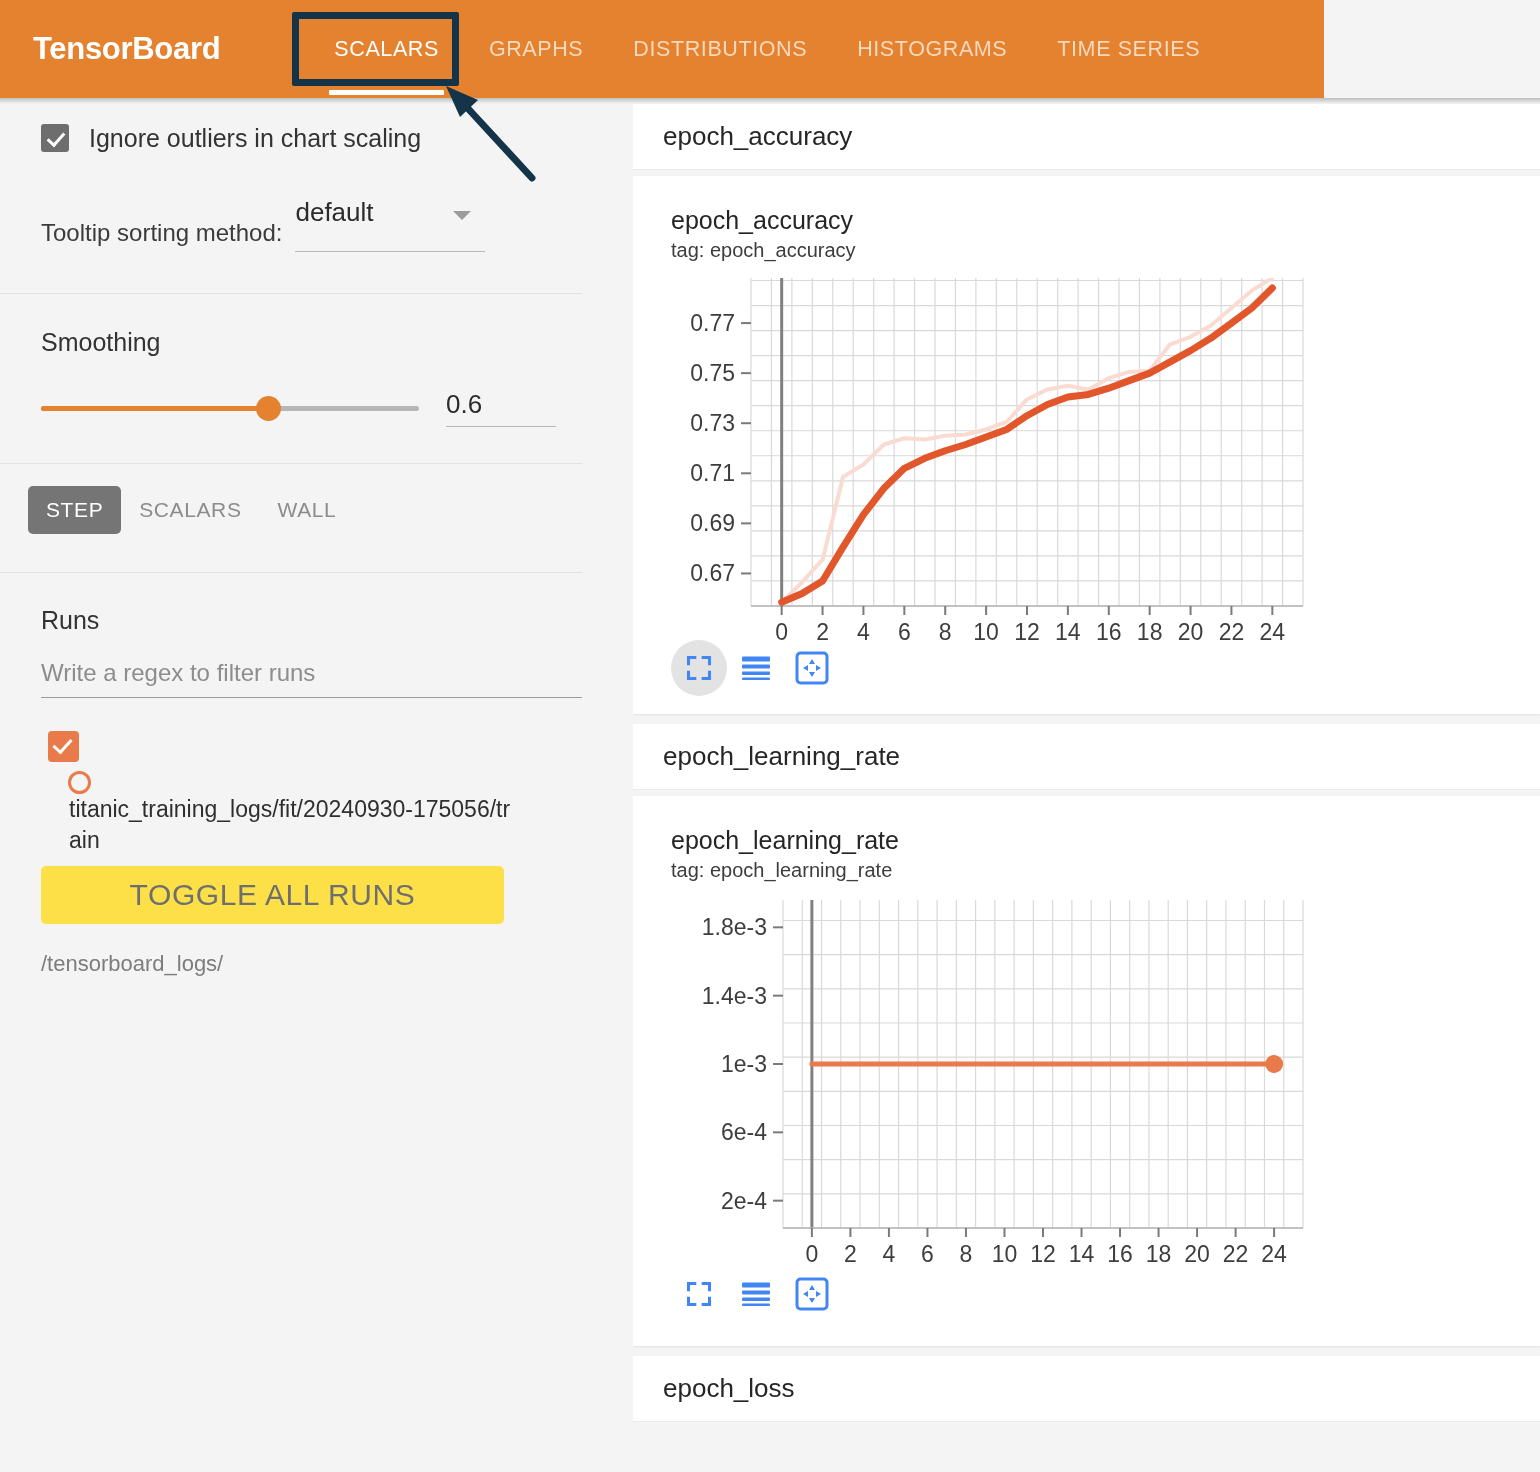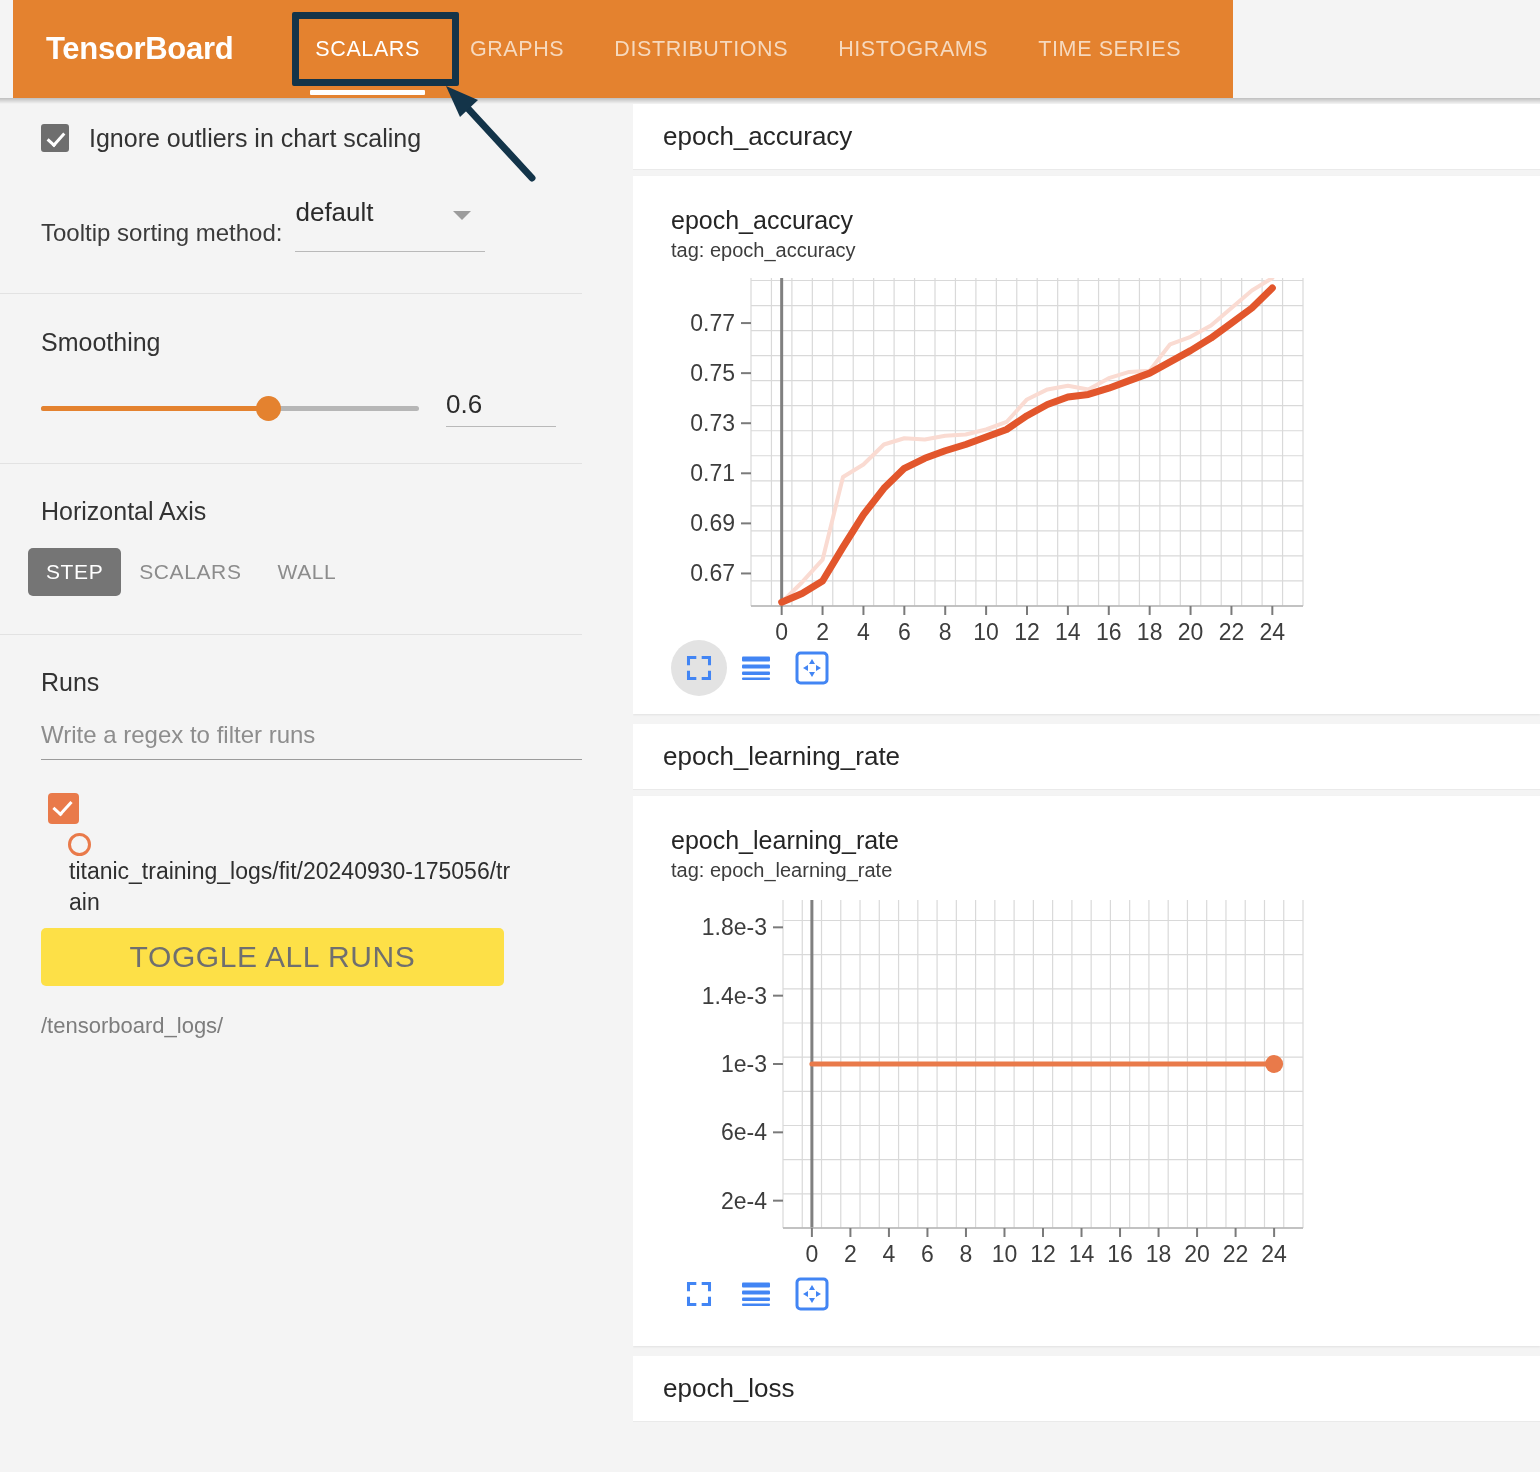--- a/index.html
+++ b/index.html
@@ -7,23 +7,23 @@
     width:1540px; height:1472px;
     font-family:"Liberation Sans", sans-serif;
     background:#f4f4f4;
     overflow:hidden;
     position:relative;
     -webkit-font-smoothing:antialiased;
   }
 
   
   .header{
-    position:absolute; left:13px; top:0; width:1220px; height:98px;
+    position:absolute; left:0; top:0; width:1324px; height:98px;
     background:#e4822f; display:flex; align-items:center;
-    box-sizing:border-box; padding-left:33px;
+    box-sizing:border-box; padding-left:33px;gap:32px;
   }
   .brand{
     color:#ffffff; font-size:31px; font-weight:600; letter-spacing:-0.3px;
     margin-right:57px; white-space:nowrap;
   }
   .tabs{ display:flex; align-items:center; height:98px; }
   .tab{
     color:#f6d9be; font-size:21.5px; letter-spacing:.6px;
     padding:0 25px; height:98px; line-height:98px; white-space:nowrap;
     cursor:pointer; position:relative;
@@ -204,21 +204,20 @@
   <div class="slider-row">
     <div class="track">
       <div class="track-fill"></div>
       <div class="thumb"></div>
     </div>
     <div class="smooth-val">0.6</div>
   </div>
 
   <div class="divider d2"></div>
 
-  <div class="section-title st2">Horizontal Axis</div>
   <div class="axisbtns">
     <div class="axisbtn sel">STEP</div>
     <div class="axisbtn">SCALARS</div>
     <div class="axisbtn">WALL</div>
   </div>
 
   <div class="divider d3"></div>
 
   <div class="section-title st3">Runs</div>
   <div class="regex-input">Write a regex to filter runs</div>

